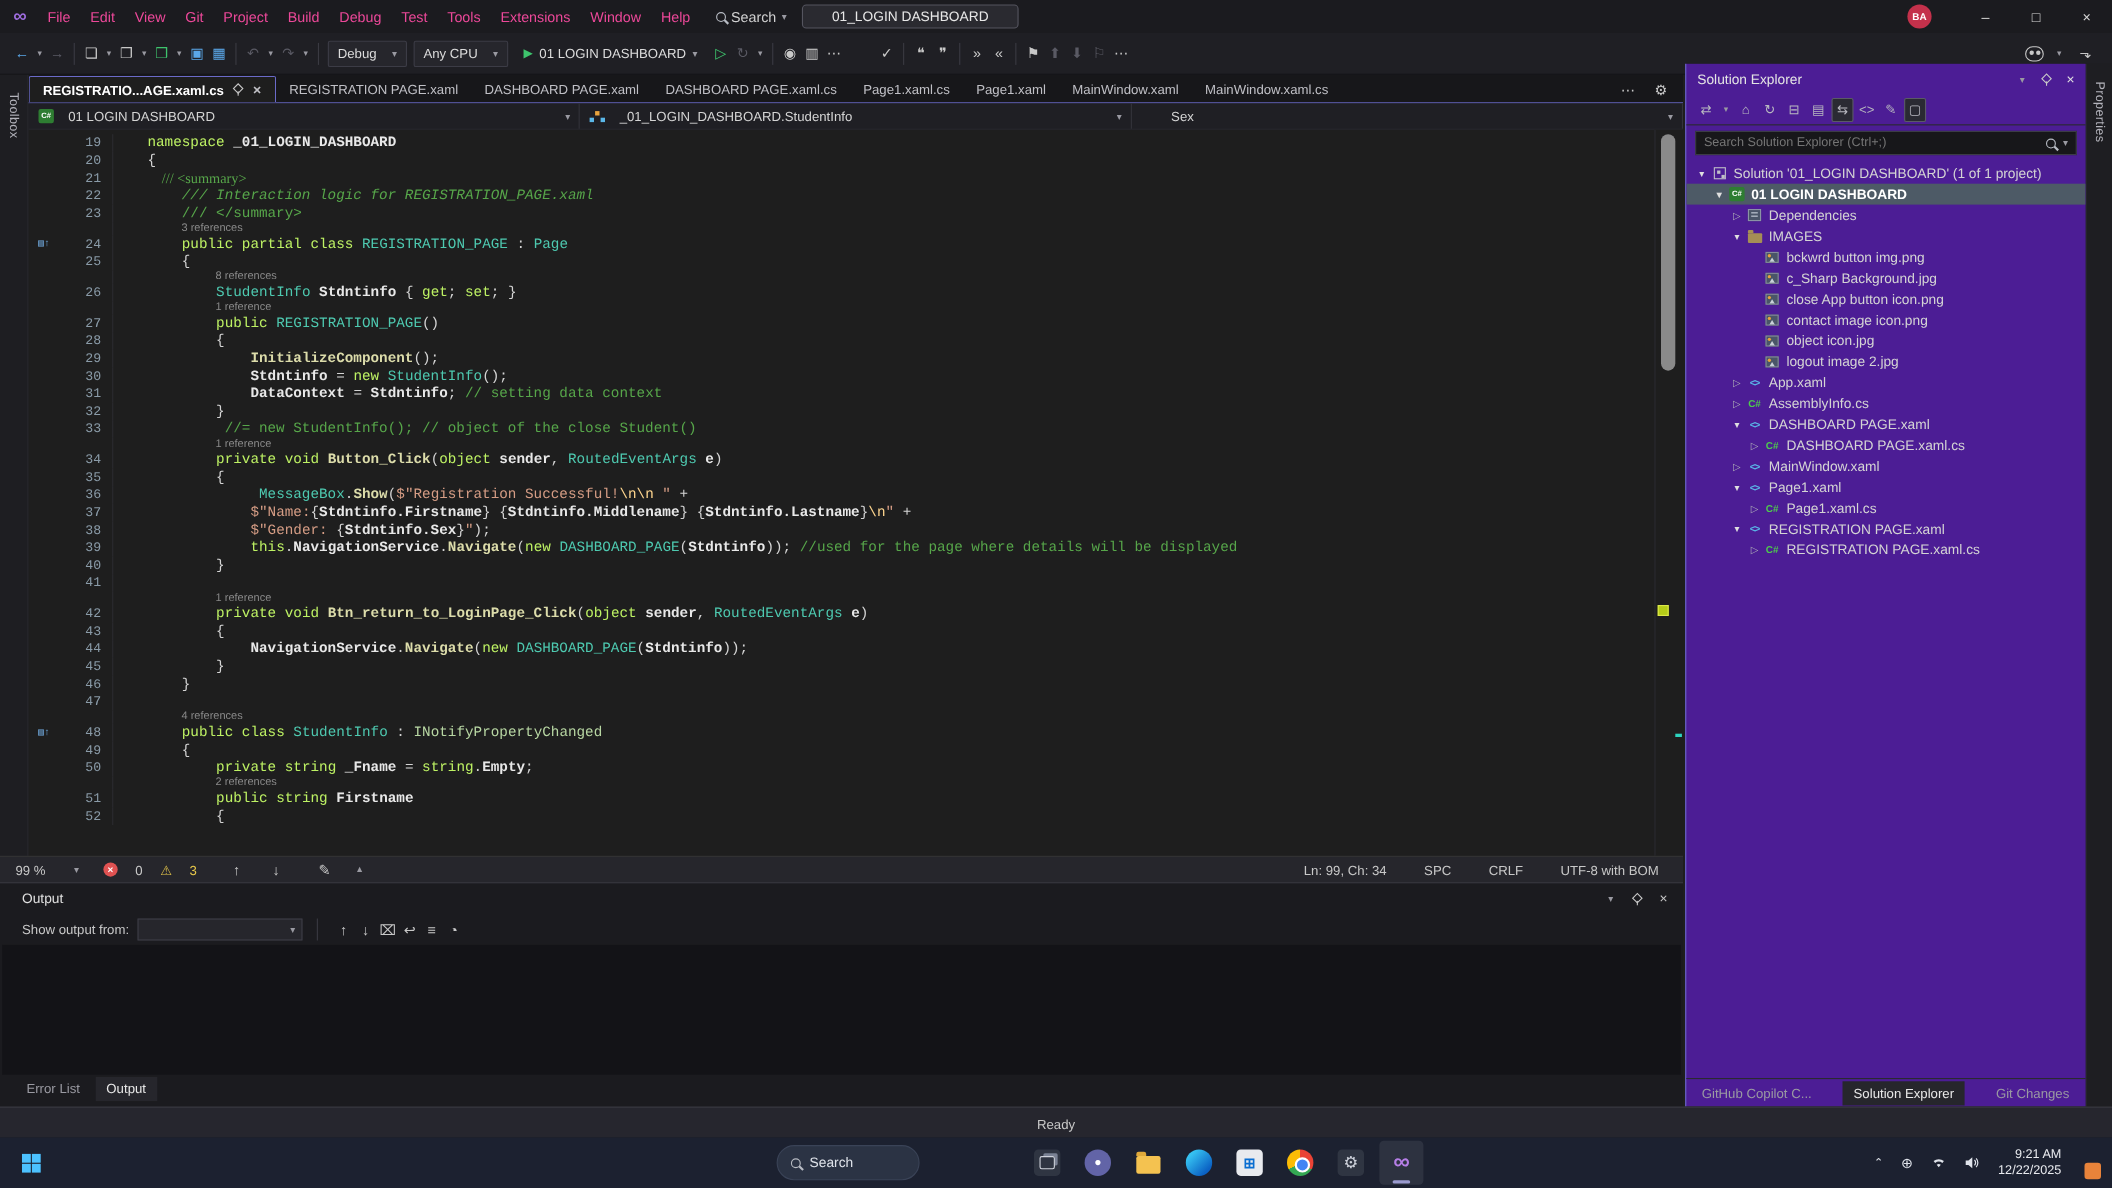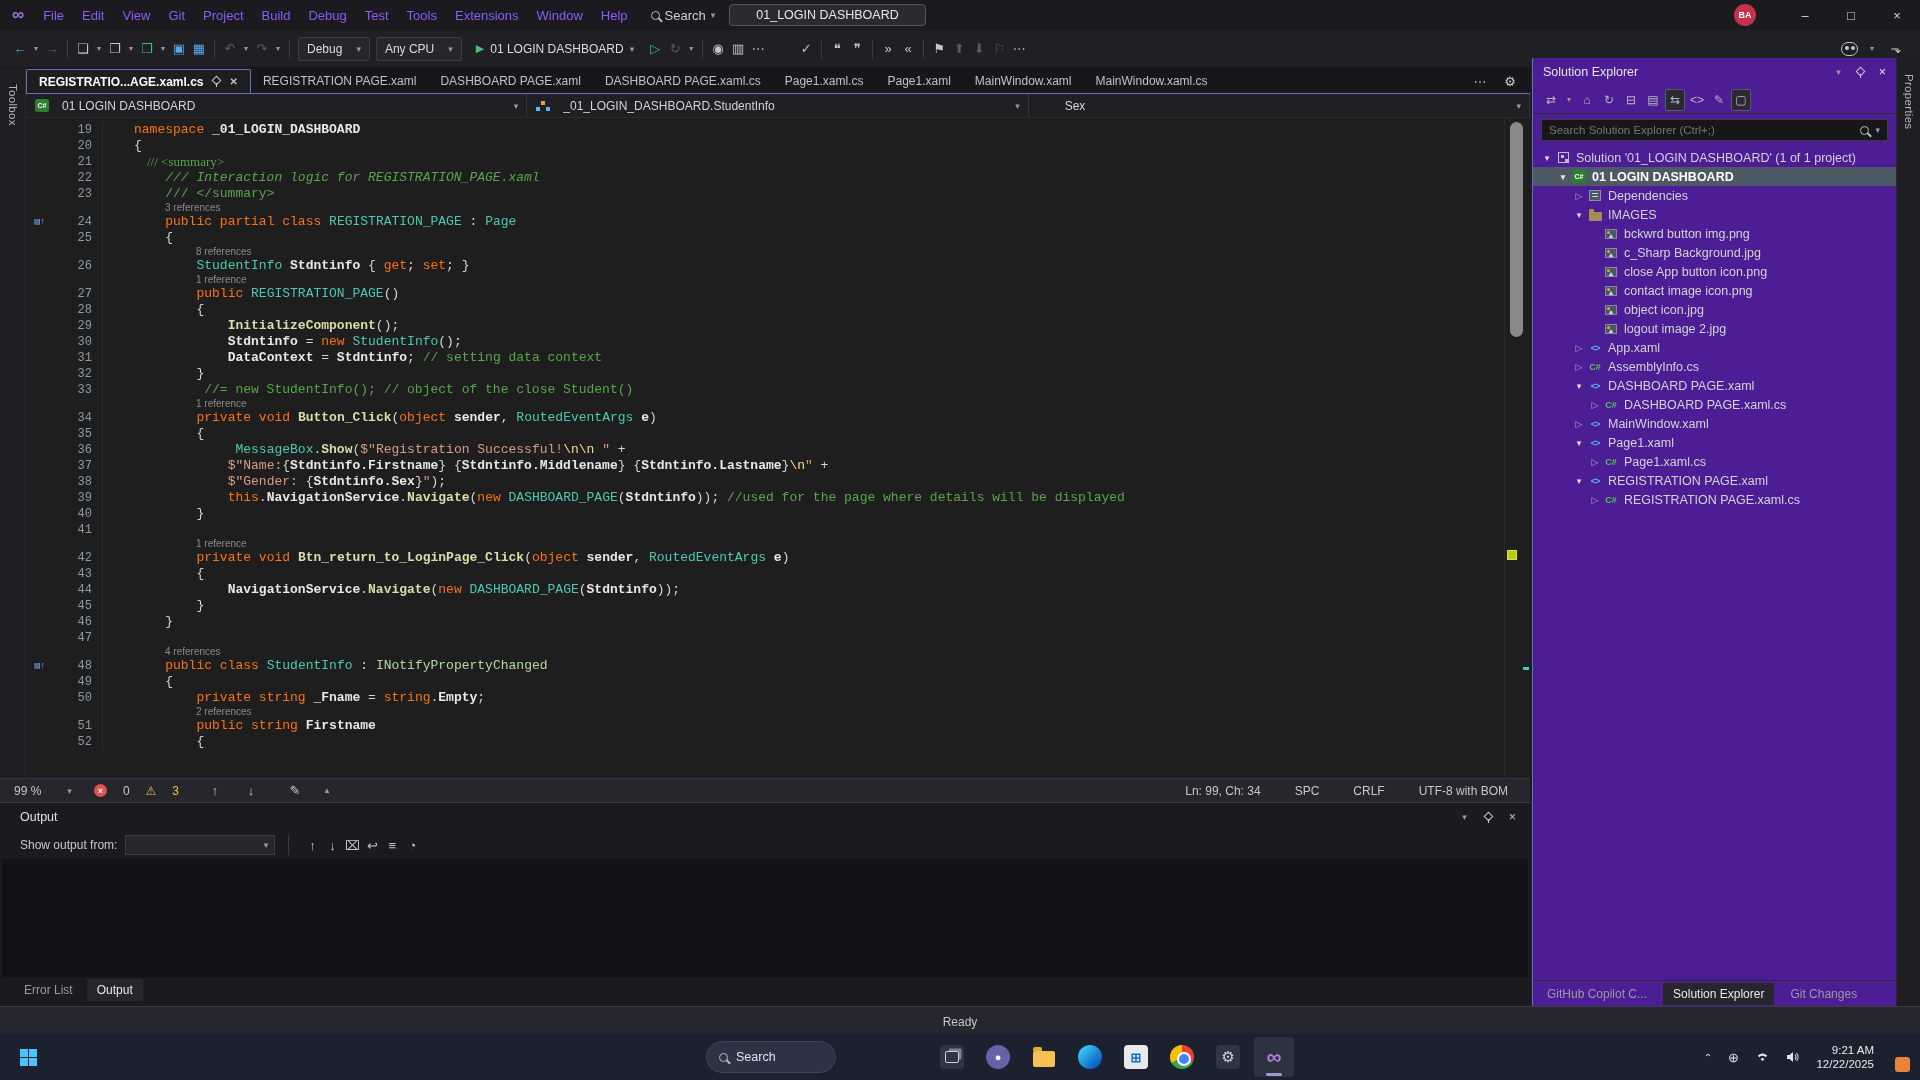--- a/index.html
+++ b/index.html
@@ -4,21 +4,21 @@
 <style>
   * { box-sizing: border-box; margin: 0; padding: 0; }
   html,body { width:1920px; height:1080px; overflow:hidden; }
   body { font-family:"Liberation Sans",sans-serif; background:#1e1e1e; color:#c8c8c8; position:relative; font-size:12px; }
   .abs { position:absolute; }
   .row { display:flex; align-items:center; }
 
   
   #titlebar { left:0; top:0; width:1920px; height:30px; background:#1b1b1f; display:flex; align-items:center; }
   #vs-logo { font-size:17px; font-weight:bold; color:#a06ee1; padding:0 10px 0 12px; font-style:italic; }
-  .menu-item { padding:0 9px; height:30px; display:flex; align-items:center; color:#8b5cf6; font-size:13px; cursor:default; }
+  .menu-item { padding:0 9px; height:30px; display:flex; align-items:center; color:#ec4899; font-size:13px; cursor:default; }
   #title-search { display:flex; align-items:center; margin-left:14px; gap:5px; color:#d0d0d0; font-size:13px; }
   .mag { width:9px; height:9px; border:1.5px solid #b8bcc4; border-radius:50%; position:relative; display:inline-block; }
   .mag::after { content:""; position:absolute; width:5px; height:1.5px; background:#b8bcc4; transform:rotate(45deg); right:-4px; bottom:-2px; }
   .caret { font-size:9px; color:#9a9aa2; }
   #title-scope { margin-left:14px; background:#2a2a30; border:1px solid #55555f; border-radius:4px; padding:3px 26px; font-size:12.5px; color:#e8e8e8; }
   #titlebar-right { margin-left:auto; display:flex; align-items:center; height:30px; }
   #avatar { width:22px; height:22px; border-radius:50%; background:#c4314b; color:#fff; font-size:9px; font-weight:bold; display:flex; align-items:center; justify-content:center; margin-right:26px; }
   .win-btn { width:46px; height:30px; display:flex; align-items:center; justify-content:center; color:#d8d8d8; font-size:13px; }
 
   
@@ -58,21 +58,21 @@
   .crumb .caret { margin-left:auto; }
 
   
   #code-area { left:26px; top:118px; width:1504px; height:660px; background:#1e1e1e; overflow:hidden; padding-top:4px; }
   .code-line, .lens-line { display:flex; white-space:pre; font-family:"Liberation Mono","DejaVu Sans Mono",monospace; }
   .code-line { height:16px; line-height:16px; font-size:13px; }
   .lens-line { height:12px; line-height:12px; font-size:10px; color:#8a8a8a; font-family:"Liberation Sans",sans-serif; }
   .gut-marker { width:28px; flex:none; text-align:center; font-size:9px; color:#6fa8dc; line-height:16px; }
   .gut-num { width:38px; flex:none; text-align:right; color:#8a9ba8; font-size:12px; }
   .gut-pad { width:16px; flex:none; border-left:1px solid #2c2c31; margin-left:10px; }
-  .kw { color:#f97316; } .ty { color:#4ec9b0; } .if { color:#b8d7a3; }
+  .kw { color:#bef264; } .ty { color:#4ec9b0; } .if { color:#b8d7a3; }
   .me { color:#dcdcaa; font-weight:bold; } .st { color:#d69d85; } .es { color:#ffd68f; }
   .cm { color:#57a64a; } .pl { color:#d4d4d4; } .def { color:#e8e8e8; font-weight:bold; }
 
   
   #edit-scroll { left:1504px; top:118px; width:26px; height:660px; background:#1e1e1e; border-left:1px solid #2a2a30; }
   #edit-thumb { position:absolute; left:5px; top:4px; width:13px; height:215px; background:#8a8a8a; border-radius:7px; }
   .scroll-mark-teal { position:absolute; left:18px; top:549px; width:6px; height:3px; background:#2dd4bf; }
   .scroll-mark-yellow { position:absolute; left:2px; top:432px; width:10px; height:10px; background:#b5cc18; border:1px solid #dce84a; }
 
   
@@ -101,21 +101,21 @@
   .sei { min-width:20px; height:22px; display:flex; align-items:center; justify-content:center; font-size:12px; color:#b8b8c0; }
   .sei.boxed { border:1px solid #5a5a66; border-radius:2px; background:#2a2a33; }
   #se-search { margin:5px 8px; height:22px; background:#17171a; border:1px solid #3c3c46; display:flex; align-items:center; padding:0 7px; gap:6px; }
   #se-search input { flex:1; background:transparent; border:none; outline:none; color:#9a9aa2; font-size:11.5px; font-family:"Liberation Sans",sans-serif; }
   #se-tree { flex:1; overflow:hidden; padding-top:2px; }
   .tree-row { height:19px; display:flex; align-items:center; font-size:12.5px; color:#d4d4d4; white-space:nowrap; }
   .tree-row.selected { background:#4d5a66; color:#fff; }
   .tree-row.bold { font-weight:bold; }
   .tw { width:16px; flex:none; text-align:center; font-size:9px; color:#b0b0b8; }
   .tree-ico { width:16px; height:14px; flex:none; display:flex; align-items:center; justify-content:center; margin-right:5px; }
-  #se-bottom-tabs { height:26px; display:flex; align-items:center; gap:6px; padding-left:4px; border-top:1px solid #2a2a30; margin-top:auto; }
+  #se-bottom-tabs { height:26px; display:flex; align-items:center; gap:18px; padding-left:4px; border-top:1px solid #2a2a30; margin-top:auto; }
 
   
   .ic-solution { width:11px; height:11px; border:1px solid #c0c0c8; position:relative; }
   .ic-solution::after { content:""; position:absolute; left:2px; top:2px; width:3px; height:3px; background:#c0c0c8; box-shadow:4px 4px 0 #c0c0c8; }
   .ic-csproj { width:14px; height:13px; background:#2e7d32; color:#fff; font-size:7px; font-weight:bold; display:flex; align-items:center; justify-content:center; border-radius:2px; }
   .ic-deps { width:12px; height:11px; background:#4a5568; border:1px solid #8a93a5; position:relative; }
   .ic-deps::after { content:""; position:absolute; left:2px; top:2px; width:6px; height:1px; background:#c8d0dc; box-shadow:0 3px 0 #c8d0dc; }
   .ic-folder { width:13px; height:9px; background:#a58e55; border-radius:1px; position:relative; margin-top:3px; }
   .ic-folder::before { content:""; position:absolute; top:-3px; left:0; width:5px; height:3px; background:#a58e55; border-radius:1px 1px 0 0; }
   .ic-img { width:12px; height:10px; background:#4a5568; border:1px solid #848c9a; position:relative; overflow:hidden; }

